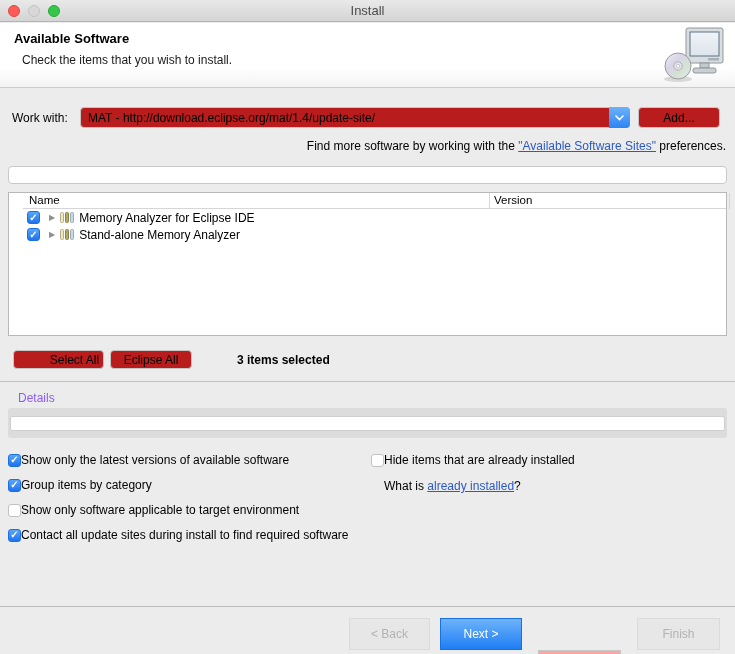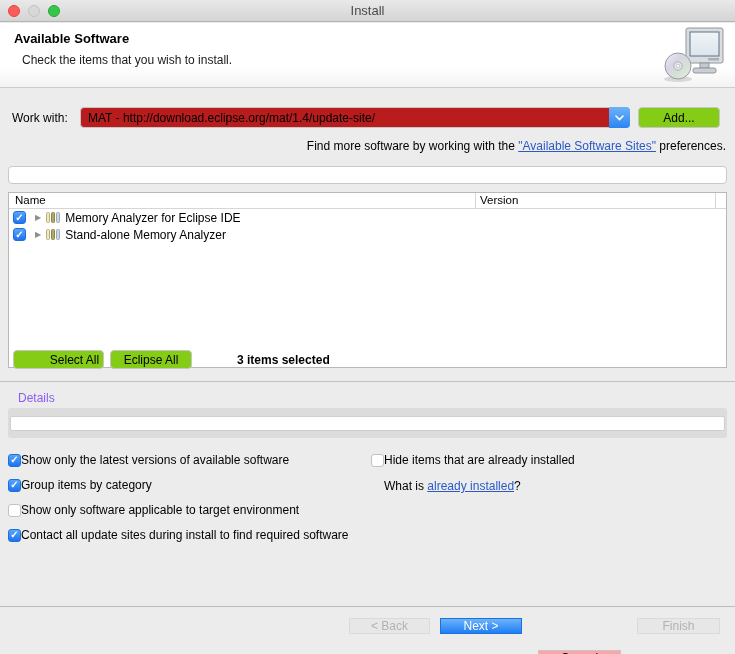--- a/index.html
+++ b/index.html
@@ -25,35 +25,35 @@
   .h-sub{ position:absolute; left:22px; top:30px; font-size:12px; color:#1a1a1a; }
   .h-icon{ position:absolute; right:10px; top:3px; }
 
   
   .ww-label{ position:absolute; left:12px; top:111px; font-size:12px; color:#000; }
   .combo{ position:absolute; left:80px; top:107px; width:550px; height:21px; background:#b91c1c;
     border:1px solid #c6c6c6; border-radius:4px; display:flex; align-items:center; }
   .combo-text{ flex:1; font-size:12px; color:#000; padding:0 7px; white-space:nowrap; overflow:hidden; }
   .combo-btn{ width:21px; height:21px; margin:-1px -1px -1px 0; border-radius:0 4px 4px 0;
     background:linear-gradient(#6cb2f8,#2c84f4); display:flex; align-items:center; justify-content:center; }
-  .btn{ font-family:"Liberation Sans", sans-serif; font-size:12px; color:#000; background:#84cc16;
+  .btn{ font-family:"Liberation Sans", sans-serif; font-size:12px; color:#000; background:#b91c1c;
     border:1px solid #c6c6c6; border-radius:4px; text-align:center; }
   .add-btn{ position:absolute; left:638px; top:107px; width:82px; height:21px; }
 
   .hint{ position:absolute; top:139px; right:9px; font-size:12px; color:#000; white-space:nowrap; }
   a.link{ color:#2b59c8; text-decoration:underline; cursor:pointer; }
 
   
   .filter{ position:absolute; left:8px; top:166px; width:719px; height:18px; background:#fff;
     border:1px solid #c9c9c9; border-radius:4px; font-size:12px; padding:0 6px;
     font-family:"Liberation Sans", sans-serif; }
 
   
-  .table{ position:absolute; left:8px; top:192px; width:719px; height:176px; background:#fff;
-    border:1px solid #b8b8b8; }
+  .table{ position:absolute; left:8px; top:192px; width:719px; height:144px; background:#fff;
+    border:1px solid #b8b8b8;padding-left:14px; }
   .thead{ position:relative; height:16px; border-bottom:1px solid #d6d6d6; font-size:11.5px; color:#000; }
   .th-name{ position:absolute; left:6px; top:1px; }
   .th-ver{ position:absolute; left:471px; top:1px; }
   .vdiv{ position:absolute; top:0; width:1px; height:16px; background:#d6d6d6; }
   .trow{ display:flex; align-items:center; height:17px; padding-left:4px; gap:5px; }
   .cb{ width:13px; height:13px; border:1px solid #c2c2c2; border-radius:3px; background:#fff;
     display:inline-flex; align-items:center; justify-content:center; flex:0 0 auto; }
   .cb.checked{ background:linear-gradient(#59a7f8,#1d72f0); border-color:#1d6fe0; }
   .cb.checked::after{ content:"✓"; color:#fff; font-size:10px; font-weight:bold; line-height:1; }
   .tri{ color:#8f8f8f; font-size:8px; flex:0 0 auto; margin-left:4px; }
@@ -79,21 +79,21 @@
     border:1px solid #cfcfcf; border-radius:2px; font-size:11px; padding:0 4px;
     font-family:"Liberation Sans", sans-serif; }
 
   
   .opt{ position:absolute; display:flex; align-items:center; gap:0; font-size:12px; color:#000;
     white-space:nowrap; }
   .q-line{ position:absolute; left:384px; top:479px; font-size:12px; color:#000; }
 
   
   .hr2{ position:absolute; left:0; top:606px; width:735px; height:1px; background:#bbbbbb; }
-  .fbtn{ position:absolute; top:618px; height:16px; font-size:12px; border-radius:0; }
+  .fbtn{ position:absolute; top:618px; height:32px; font-size:12px; border-radius:0; }
   .fbtn.disabled{ background:#e7e7e7; border:1px solid #dadada; color:#b2b2b2; }
   .fbtn.primary{ background:linear-gradient(#6db3fa,#1f7ef5); border:1px solid #1a70df; color:#fff; }
   .back-btn{ left:349px; width:81px; }
   .next-btn{ left:440px; width:82px; }
   .cancel-btn{ left:538px; width:83px; background:#fca5a5; border:1px solid #c6c6c6; color:#000;margin-top:32px; }
   .finish-btn{ left:637px; width:83px; }
 </style>
 </head>
 <body>
 

